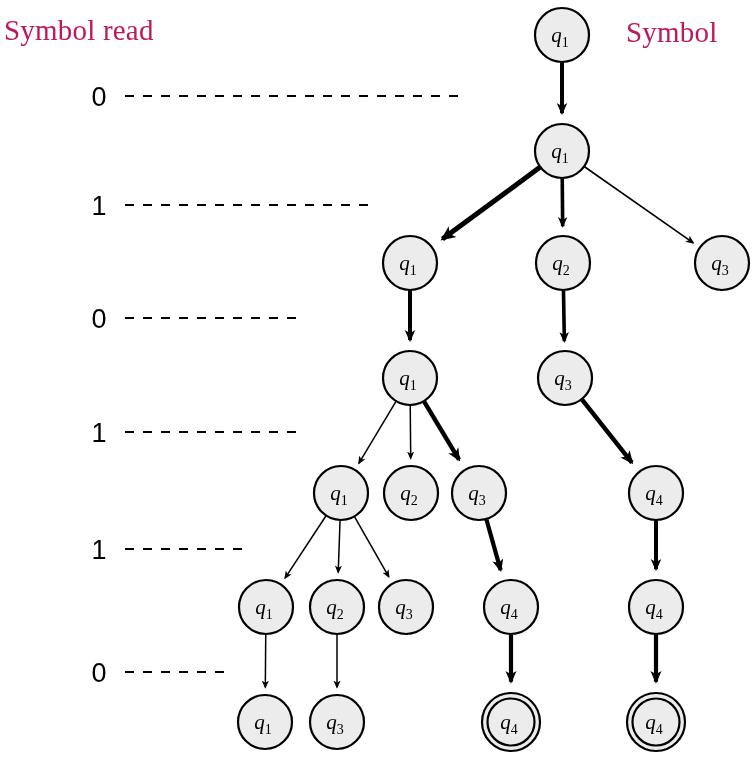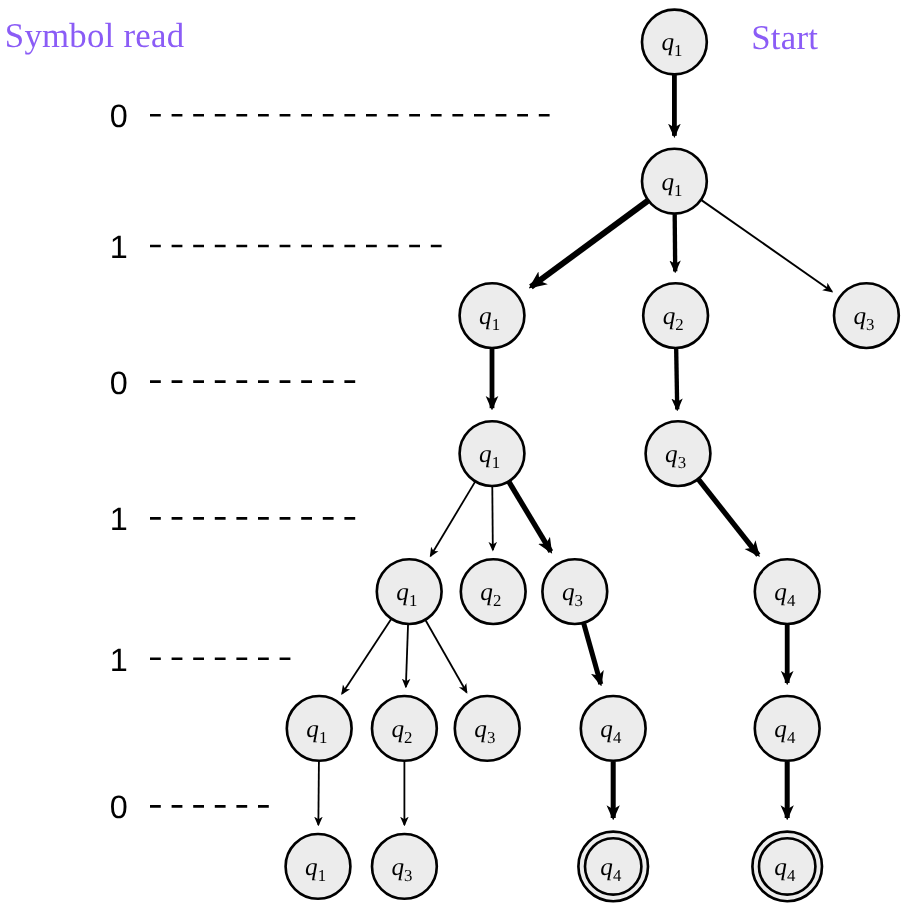--- a/index.html
+++ b/index.html
@@ -20,21 +20,21 @@
     position: absolute;
     left: 0;
     top: 0;
     width: 755px;
     height: 757px;
   }
   .title-label {
     position: absolute;
     font-family: "Liberation Serif", "DejaVu Serif", serif;
     font-size: 29px;
-    color: #8b5cf6;
+    color: #be185d;
     white-space: nowrap;
     letter-spacing: 0.2px;
   }
   #symbol-read-title { left: 4px; top: 14px; }
   #start-label { left: 626px; top: 16px; }
 
   .row-symbol {
     position: absolute;
     font-family: "Liberation Sans", "DejaVu Sans", sans-serif;
     font-size: 27px;
@@ -57,21 +57,21 @@
     stroke: #000000;
   }
 </style>
 </head>
 <body>
 
 <div id="stage">
 
   <div class="title-label" id="symbol-read-title">Symbol read</div>
 
-  <div class="title-label" id="start-label">Start</div>
+  <div class="title-label" id="start-label">Symbol</div>
 
   <div id="row-symbol-layer">
       <div class="row-symbol" style="left: 86px; top: 82px;">0</div>
       <div class="row-symbol" style="left: 86px; top: 191px;">1</div>
       <div class="row-symbol" style="left: 86px; top: 304px;">0</div>
       <div class="row-symbol" style="left: 86px; top: 418px;">1</div>
       <div class="row-symbol" style="left: 86px; top: 535px;">1</div>
       <div class="row-symbol" style="left: 86px; top: 658px;">0</div>
     </div>
 

